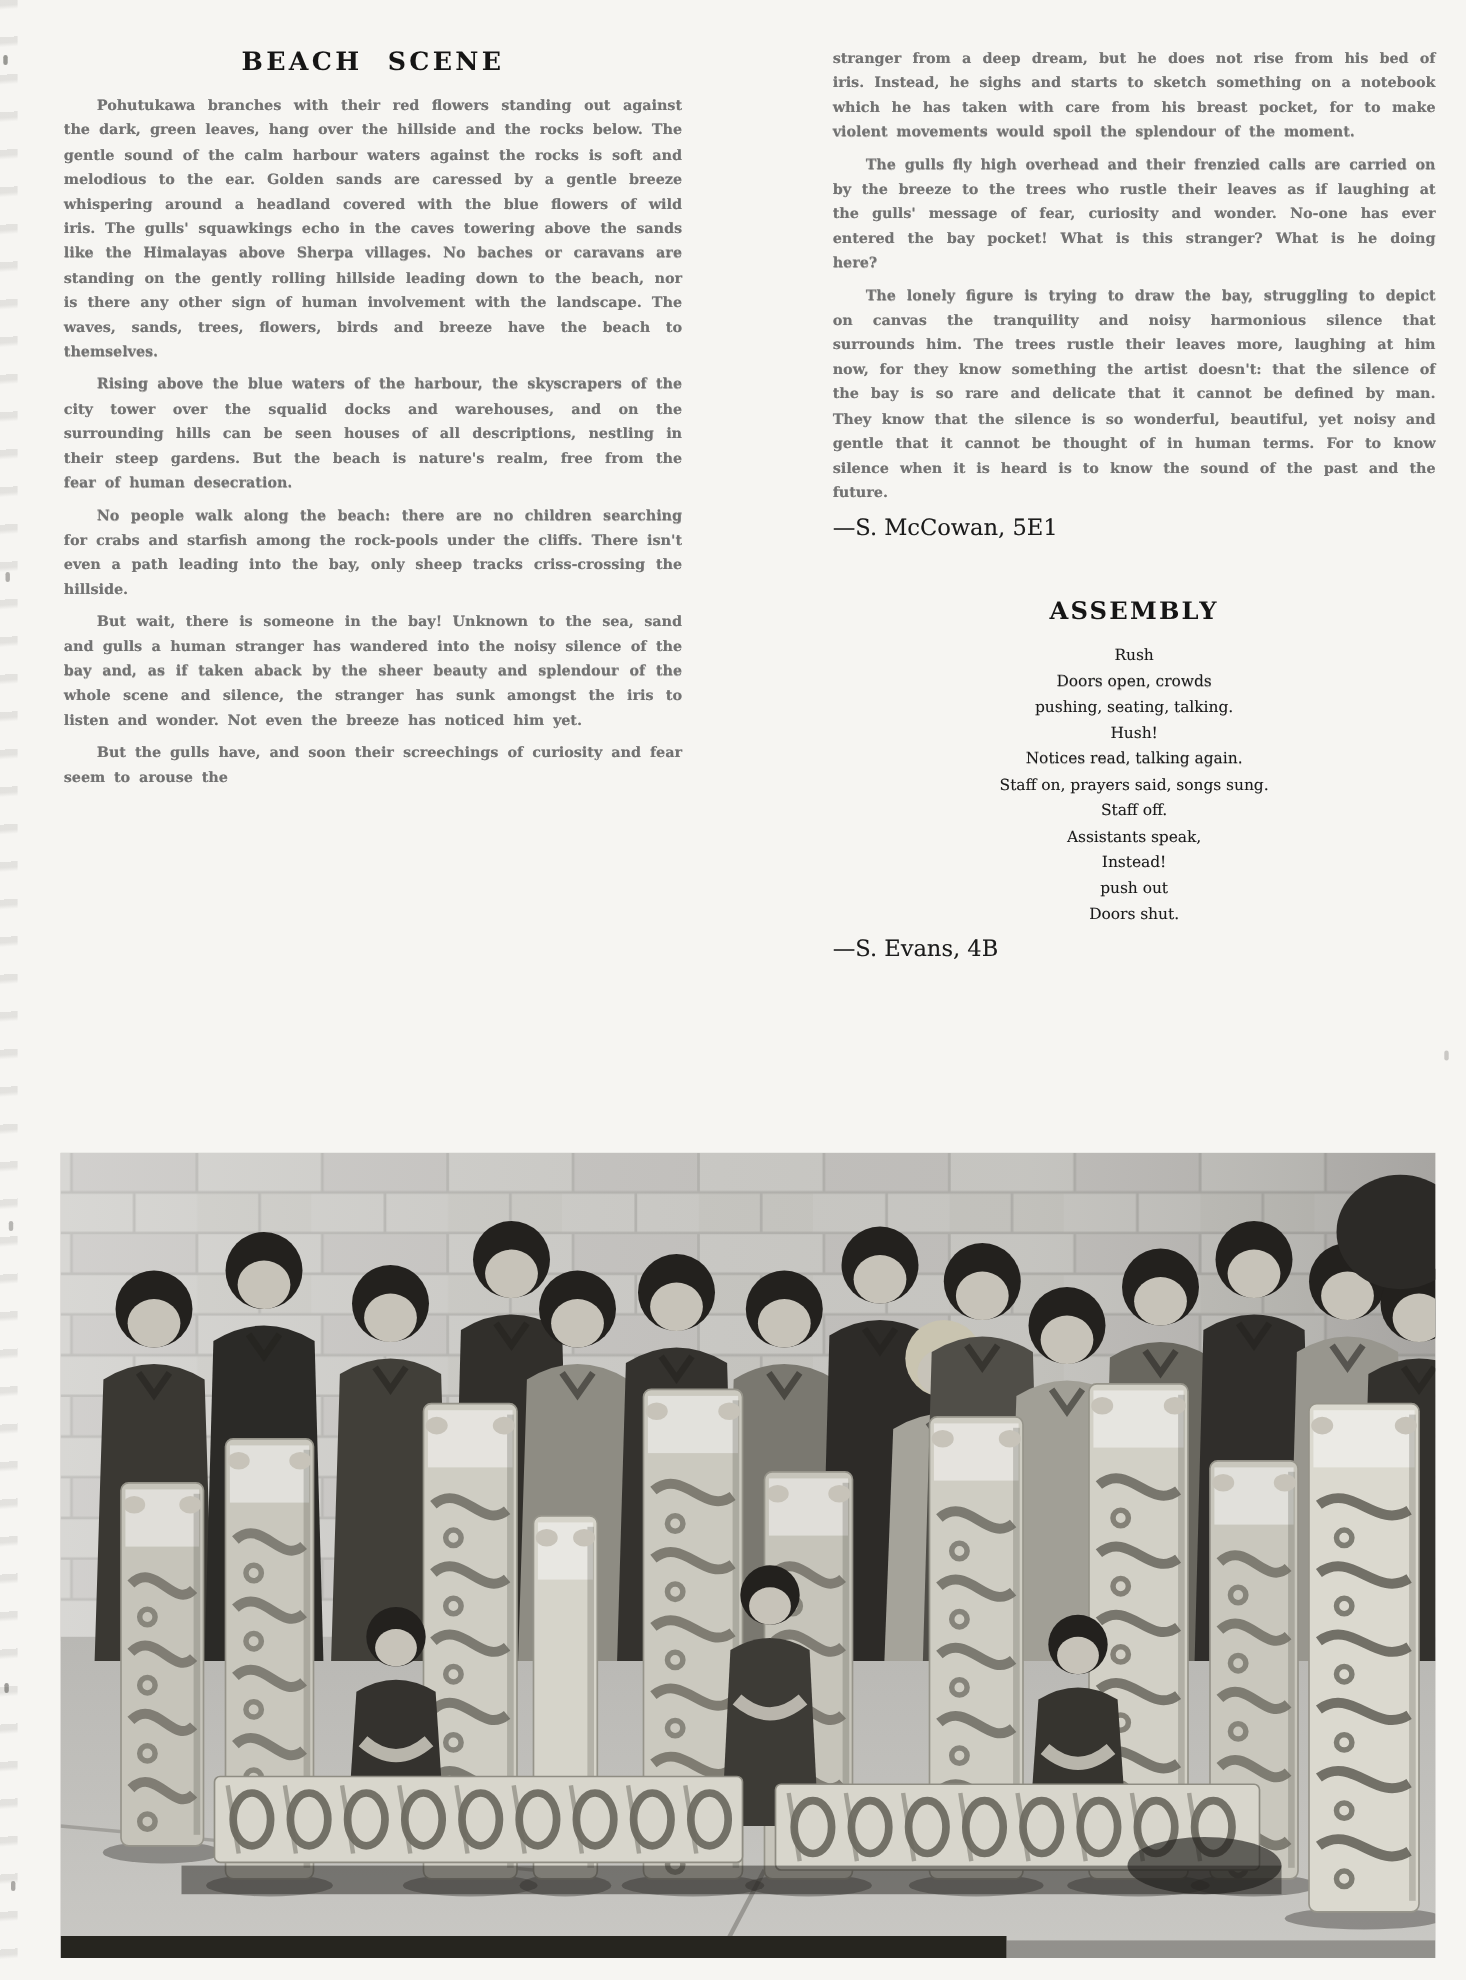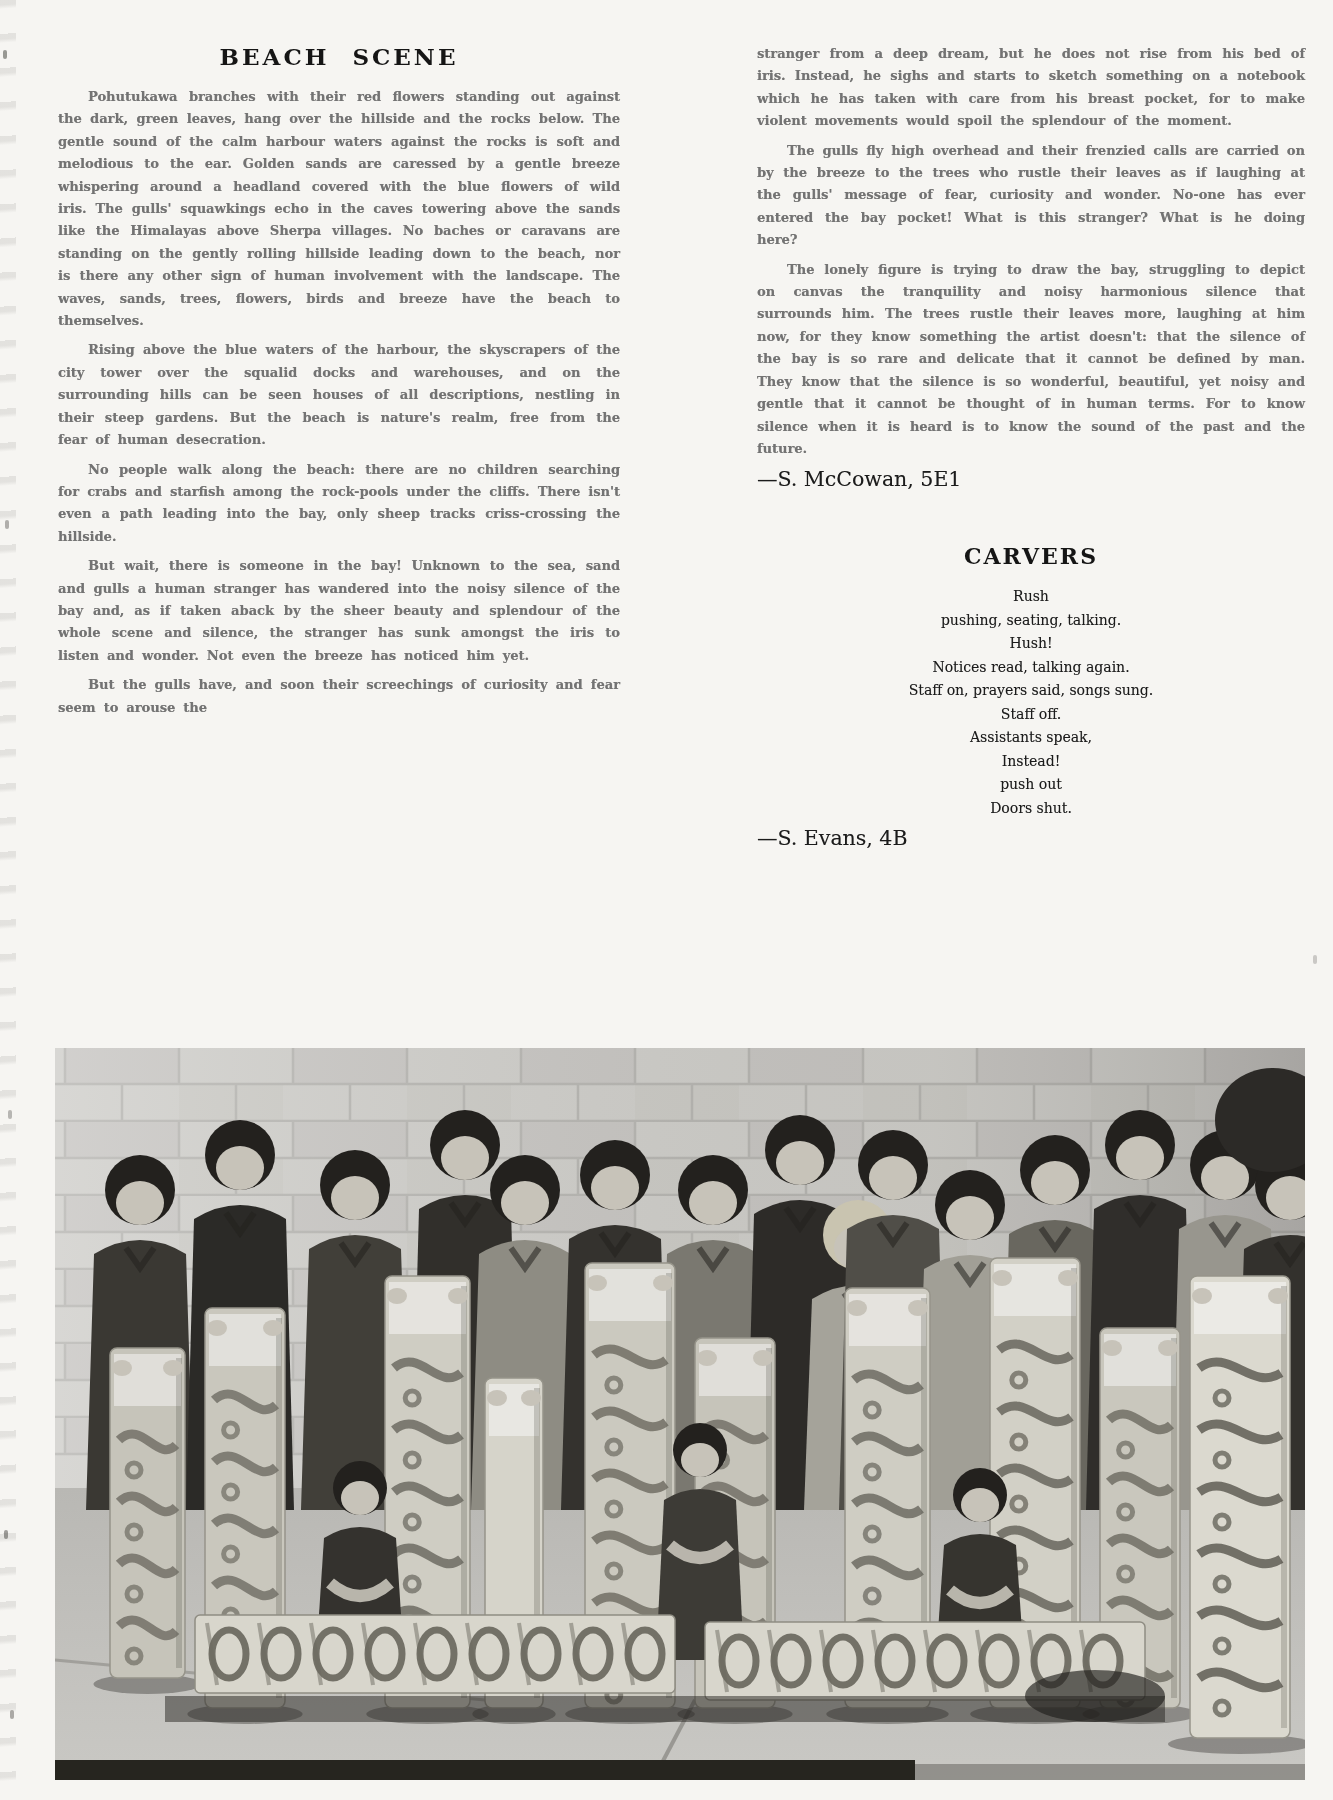--- a/index.html
+++ b/index.html
@@ -74,22 +74,23 @@
   <p class="body-par">But the gulls have, and soon their screechings of curiosity and fear seem to arouse the</p>
 </section>
 
 <section class="col col-right">
   <p class="body-par no-indent">stranger from a deep dream, but he does not rise from his bed of iris. Instead, he sighs and starts to sketch something on a notebook which he has taken with care from his breast pocket, for to make violent movements would spoil the splendour of the moment.</p>
   <p class="body-par">The gulls fly high overhead and their frenzied calls are carried on by the breeze to the trees who rustle their leaves as if laughing at the gulls' message of fear, curiosity and wonder. No-one has ever entered the bay pocket! What is this stranger? What is he doing here?</p>
   <p class="body-par">The lonely figure is trying to draw the bay, struggling to depict on canvas the tranquility and noisy harmonious silence that surrounds him. The trees rustle their leaves more, laughing at him now, for they know something the artist doesn't: that the silence of the bay is so rare and delicate that it cannot be defined by man. They know that the silence is so wonderful, beautiful, yet noisy and gentle that it cannot be thought of in human terms. For to know silence when it is heard is to know the sound of the past and the future.</p>
   <div class="byline">—S. McCowan, 5E1</div>
 
   <div class="poem">
-    <h3 class="poem-title">CARVERS</h3>
+    <h3 class="poem-title">ASSEMBLY</h3>
     <div class="poem-line">Rush</div>
+    <div class="poem-line">Doors open, crowds</div>
     <div class="poem-line">pushing, seating, talking.</div>
     <div class="poem-line">Hush!</div>
     <div class="poem-line">Notices read, talking again.</div>
     <div class="poem-line">Staff on, prayers said, songs sung.</div>
     <div class="poem-line">Staff off.</div>
     <div class="poem-line">Assistants speak,</div>
     <div class="poem-line">Instead!</div>
     <div class="poem-line">push out</div>
     <div class="poem-line">Doors shut.</div>
     <div class="byline">—S. Evans, 4B</div>

